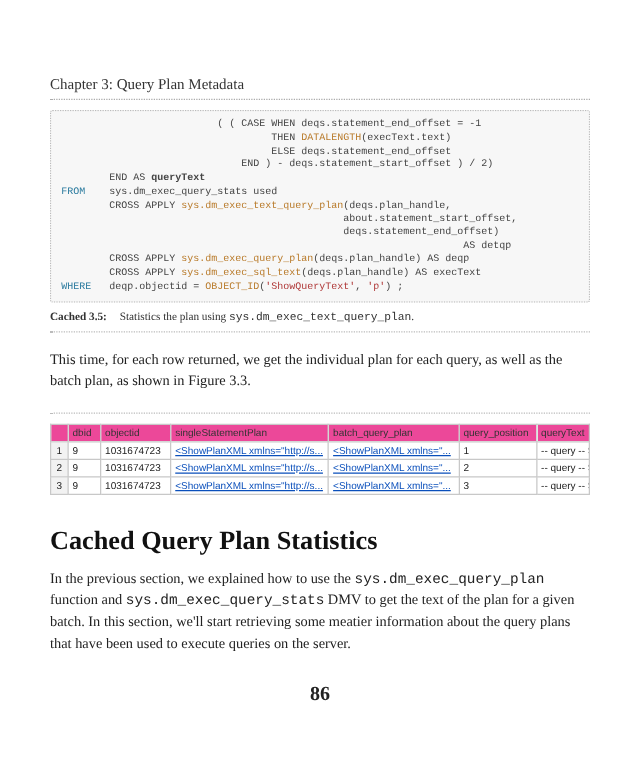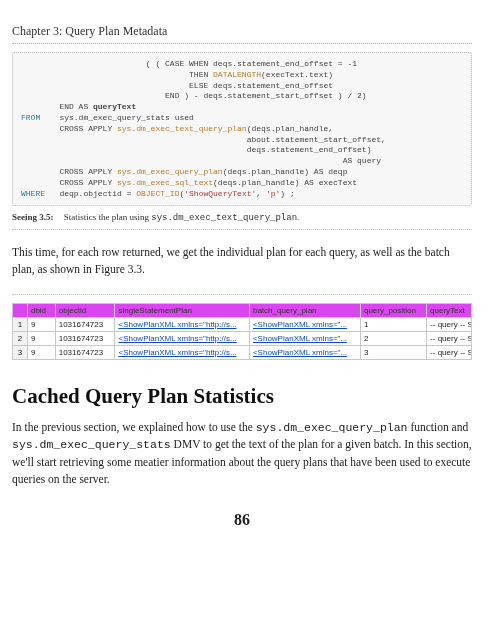--- a/index.html
+++ b/index.html
@@ -4,21 +4,22 @@
 <style>
   html, body {
     margin: 0;
     padding: 0;
     background: #fff;
     font-family: Georgia, 'Times New Roman', serif;
     color: #222;
     width: 500px;
   }
   .page {
-    padding: 24px 28px 20px 12px;
+    padding: 24px 28px 20px 40px;
+    margin-top: 36px;
   }
   .chapter-header {
     font-size: 12px;
     color: #333;
     margin-bottom: 2px;
   }
   .dotted-divider {
     border: none;
     border-top: 1px dotted #aaa;
     margin: 4px 0 8px 0;
@@ -70,21 +71,21 @@
   }
   table.data th, table.data td {
     border: 1px solid #c8c8c8;
     padding: 2px 3px;
     text-align: left;
     white-space: nowrap;
     overflow: hidden;
     text-overflow: clip;
   }
   table.data th {
-    background: #d946ef;
+    background: #ec4899;
     font-weight: normal;
     color: #333;
   }
   table.data td.rowidx {
     background: #f2f2f2;
     width: 14px;
     text-align: center;
   }
   table.data a.link {
     color: #0a4fbb;
@@ -125,27 +126,27 @@
 
   <div class="code-block"><span>                          ( ( CASE WHEN deqs.statement_end_offset = -1</span>
 <span><span>                                   THEN </span><span class="fn">DATALENGTH</span><span>(execText.text)</span></span>
 <span>                                   ELSE deqs.statement_end_offset</span>
 <span>                              END ) - deqs.statement_start_offset ) / 2)</span>
 <span><span>        END AS </span><b>queryText</b></span>
 <span><span class="kw">FROM</span><span>    sys.dm_exec_query_stats used</span></span>
 <span><span>        CROSS APPLY </span><span class="fn">sys.dm_exec_text_query_plan</span><span>(deqs.plan_handle,</span></span>
 <span>                                               about.statement_start_offset,</span>
 <span>                                               deqs.statement_end_offset)</span>
-<span>                                                                   AS query</span>
+<span>                                                                   AS detqp</span>
 <span><span>        CROSS APPLY </span><span class="fn">sys.dm_exec_query_plan</span><span>(deqs.plan_handle) AS deqp</span></span>
 <span><span>        CROSS APPLY </span><span class="fn">sys.dm_exec_sql_text</span><span>(deqs.plan_handle) AS execText</span></span>
 <span><span class="kw">WHERE</span><span>   deqp.objectid = </span><span class="fn">OBJECT_ID</span><span>(</span><span class="str">'ShowQueryText'</span><span>, </span><span class="str">'p'</span><span>) ;</span></span></div>
 
   <div class="listing-caption">
-    <strong>Seeing 3.5:</strong>
+    <strong>Cached 3.5:</strong>
     <span><span>Statistics the plan using </span><span class="mono-inline">sys.dm_exec_text_query_plan</span><span>.</span></span>
   </div>
 
   <p class="body-text">This time, for each row returned, we get the individual plan for each query, as well as the batch plan, as shown in Figure 3.3.</p>
 
   <div class="table-wrap">
     <table class="data">
       <colgroup>
         <col class="col-idx">
           <col class="col-dbid">

